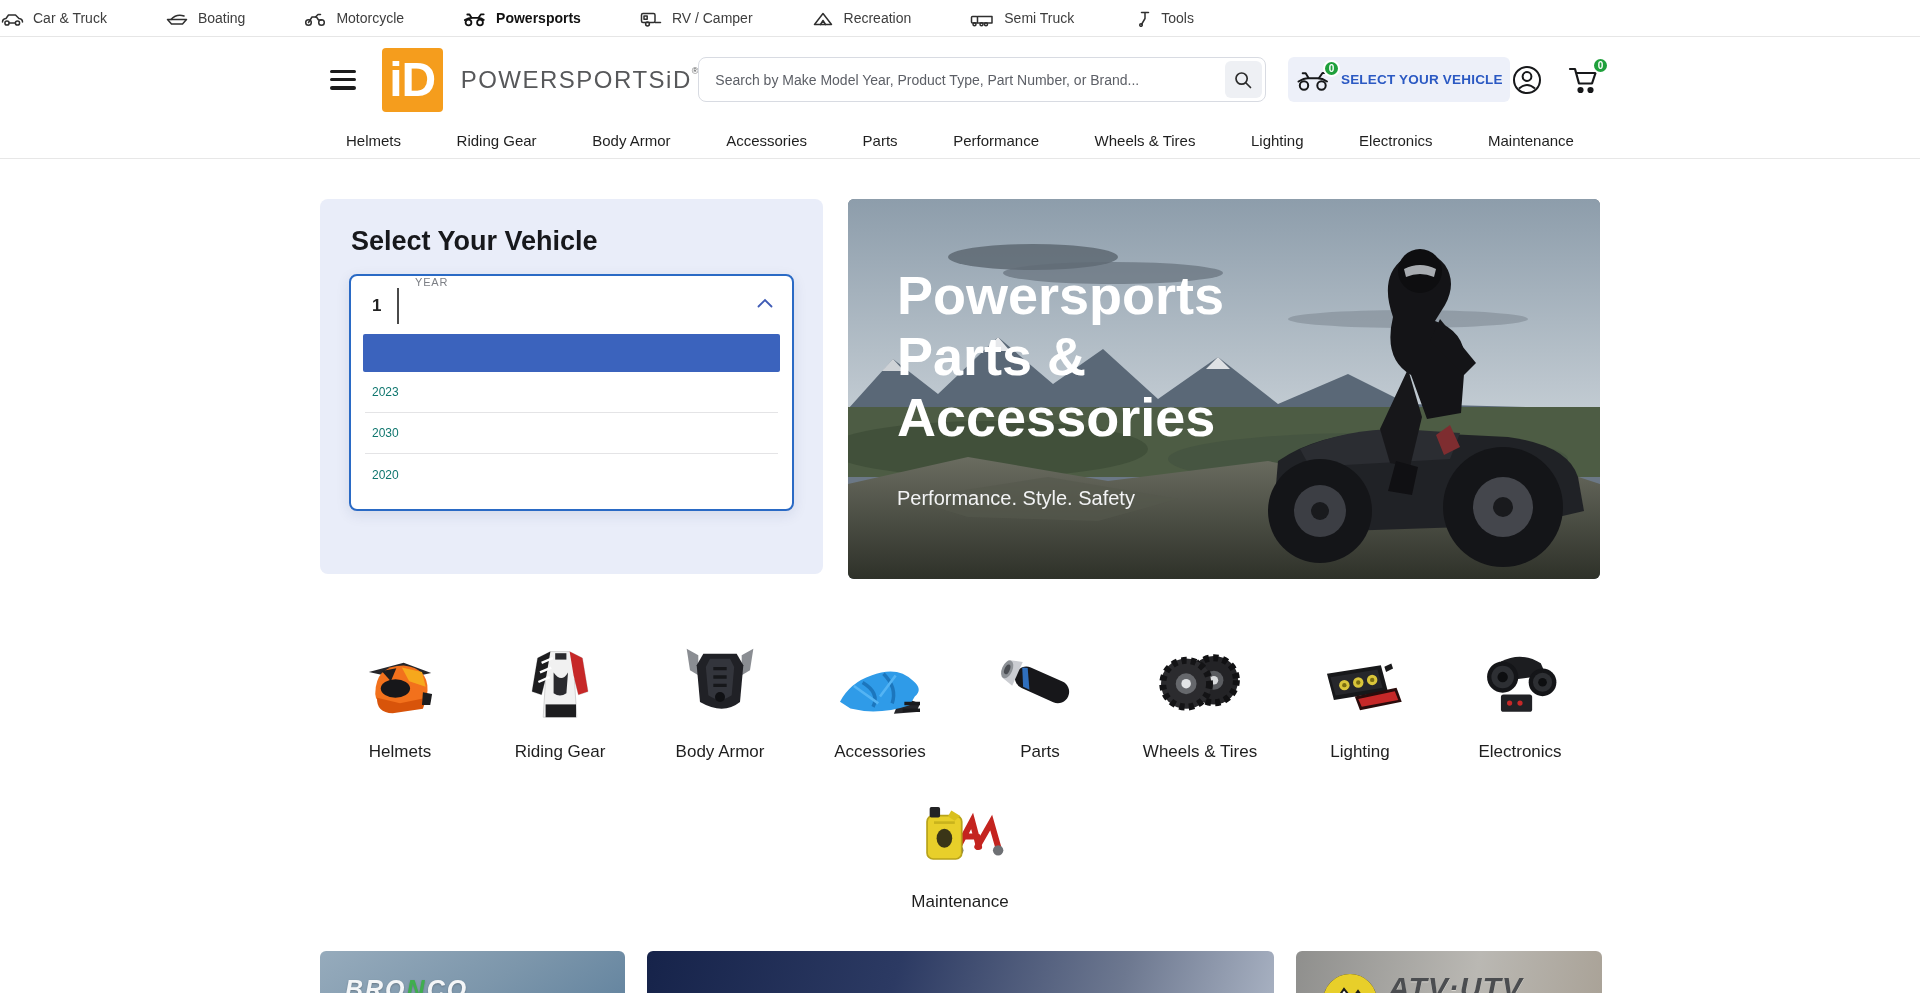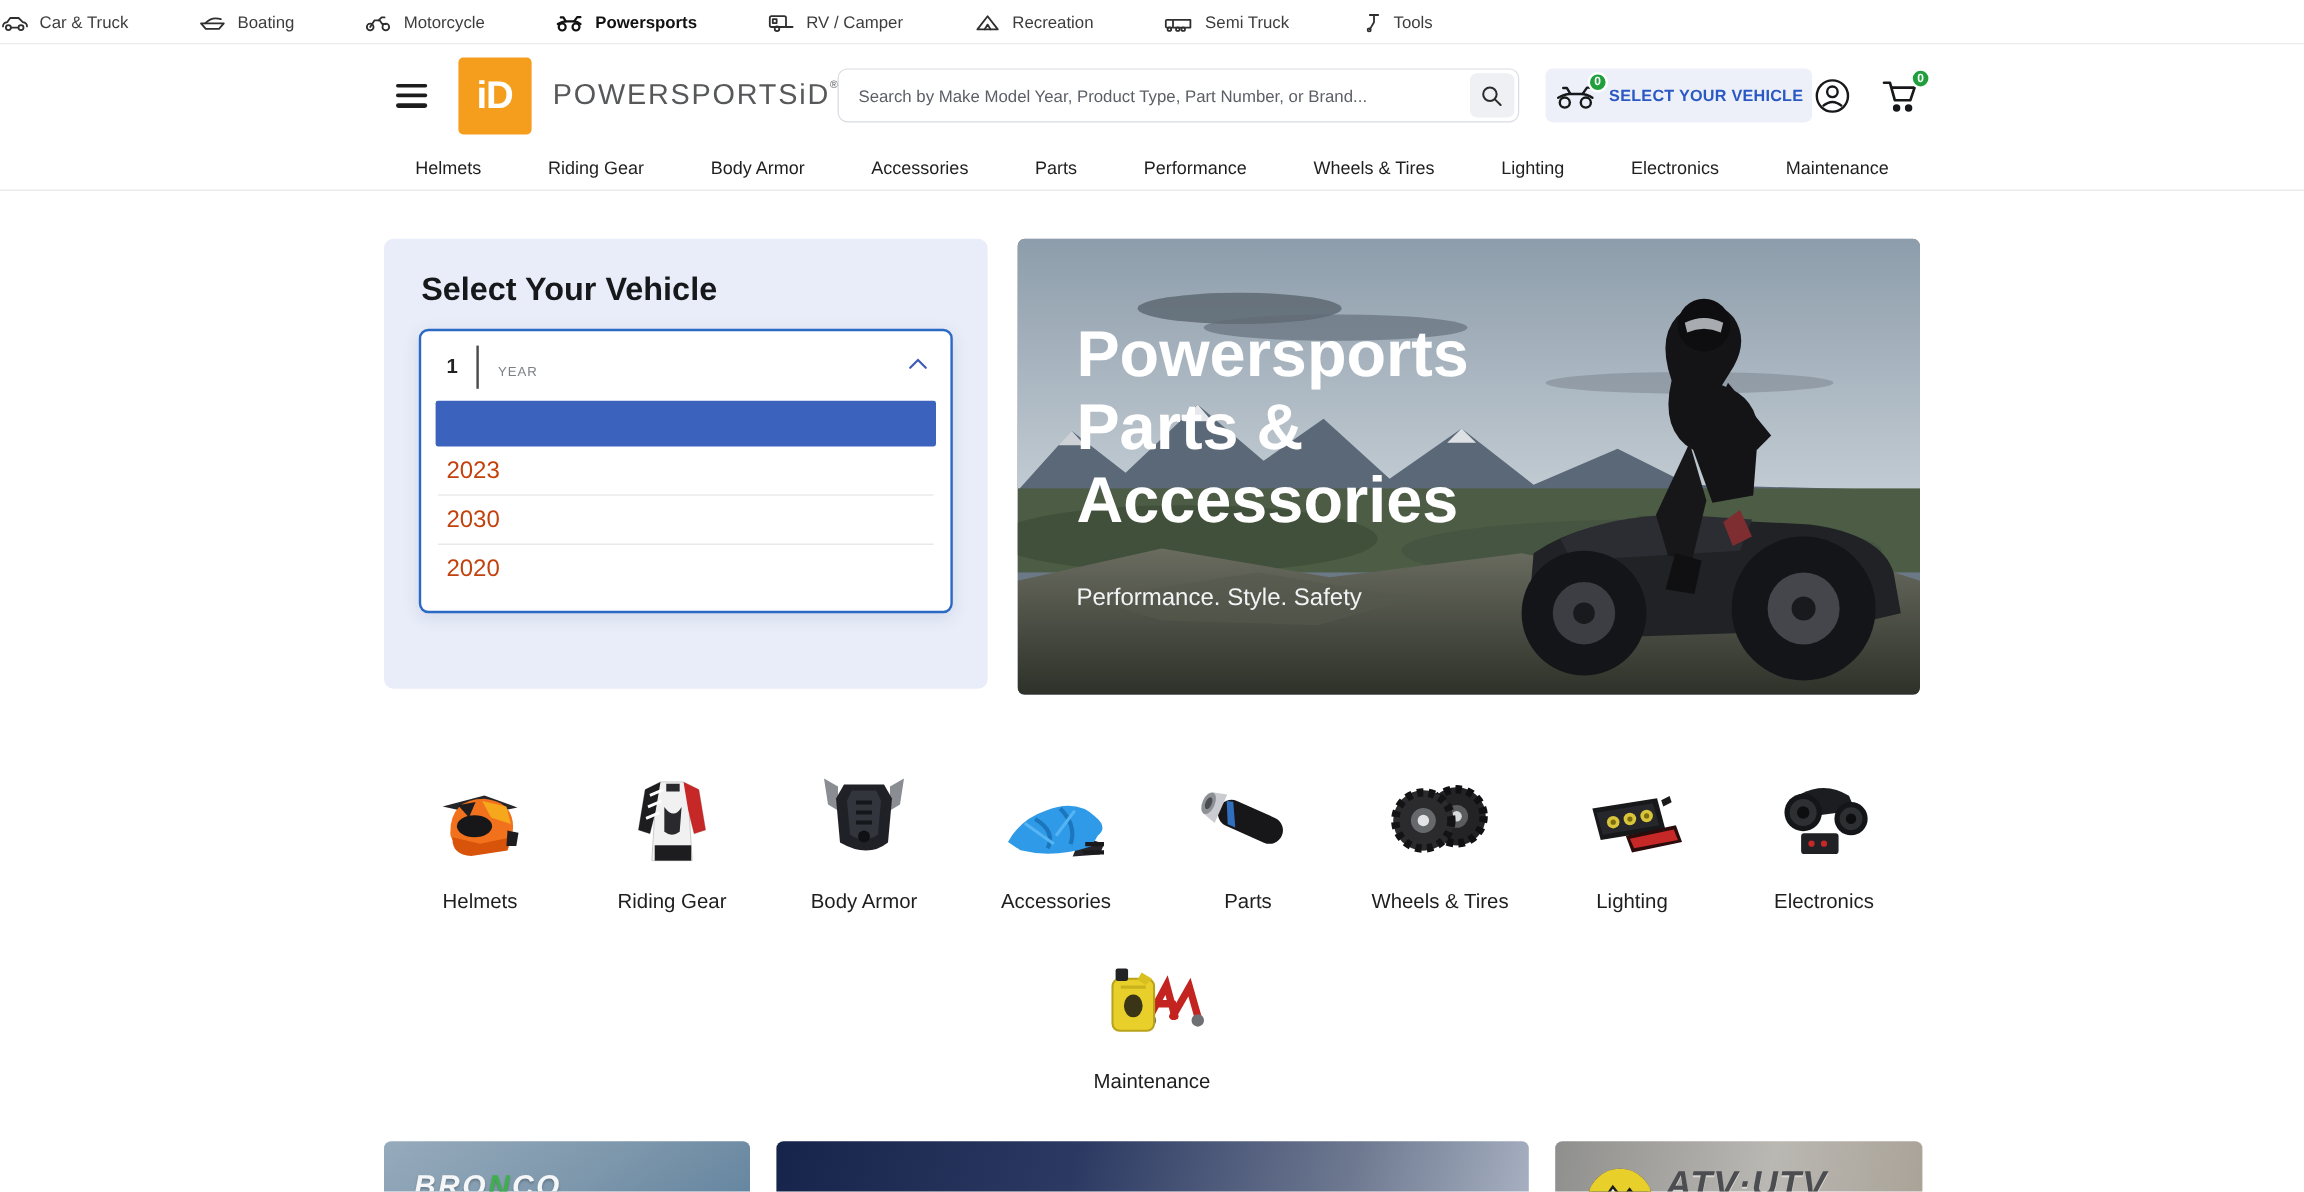--- a/index.html
+++ b/index.html
@@ -21,21 +21,21 @@
 
   
   .header { height:85px; background:#fff; }
   .header-inner { width:1280px; margin:0 auto; height:100%;
     display:flex; align-items:center; padding-left:10px; }
   .hamburger { width:27px; height:20px; display:flex; flex-direction:column;
     justify-content:space-between; cursor:pointer; }
   .hamburger span { height:3.5px; background:#1c1c1c; border-radius:2px; }
   .logo-box { width:64px; height:64px; background:#f59d1d; border-radius:4px;
     margin-left:26px; display:flex; align-items:center; justify-content:center;
-    color:#fff; font-weight:bold; font-size:32px; letter-spacing:-1px; cursor:pointer;}
+    color:#fff; font-weight:bold; font-size:48px; letter-spacing:-1px; cursor:pointer;}
   .brand { margin-left:18px; font-size:24px; font-weight:normal; color:#57585a;
     letter-spacing:1.5px; cursor:pointer; white-space:nowrap; }
   .brand sup { font-size:9px; vertical-align:14px; letter-spacing:0; }
   .search-wrap { position:relative; width:596px; height:45px; }
   .search-input { width:100%; height:100%; border:1px solid #d8dbe2; border-radius:8px;
     padding:0 52px 0 16px; font-size:14px; color:#333; outline:none;
     font-family:"Liberation Sans",sans-serif; }
   .search-input::placeholder { color:#5c5f66; }
   .search-btn { position:absolute; right:4px; top:4px; width:37px; height:37px;
     background:#eef0f4; border:none; border-radius:6px; display:flex;
@@ -65,27 +65,27 @@
   
   .panel { position:relative; width:503px; height:375px; background:#e9edf9;
     border-radius:8px; flex:none; }
   .panel-title { font-size:27px; font-weight:bold; color:#17181c; padding:27px 0 0 31px; }
   .dropdown { position:absolute; left:29px; top:75px; width:445px; background:#fff;
     border:2px solid #2a6ac5; border-radius:8px; z-index:2; padding-bottom:14px;
     box-shadow:0 4px 14px rgba(30,50,100,.10); }
   .dd-field { position:relative; height:58px; cursor:pointer; }
   .dd-step { position:absolute; left:21px; top:20px; font-size:17px; font-weight:bold; color:#222; }
   .dd-divider { position:absolute; left:46px; top:12px; width:1.5px; height:36px; background:#4a4a4a; }
-  .dd-label { position:absolute; left:64px; top:28px; font-size:11px; color:#7c7f85;
+  .dd-label { position:absolute; left:64px; top:0; font-size:11px; color:#7c7f85;
     letter-spacing:.8px; }
   .dd-chevron { position:absolute; right:18px; top:21px; }
   .dd-selected { margin:0 12px; height:38px; background:#3b63bd; border-radius:2px; cursor:pointer; }
   .dd-options { list-style:none; margin:0 14px; padding:0; }
   .dd-option { height:41px; display:flex; align-items:center; padding-left:7px;
-    font-size:20px; color:#c2410c; border-bottom:1px solid #e4e4e6; cursor:pointer; }
+    font-size:12px; color:#0f766e; border-bottom:1px solid #e4e4e6; cursor:pointer; }
   .dd-option:last-child { border-bottom:none; }
 
   
   .hero { position:relative; width:752px; height:380px; border-radius:6px;
     overflow:hidden; flex:none; background:#6b7886; }
   .hero-art { position:absolute; inset:0; }
   .hero-text { position:absolute; left:49px; top:66px; color:#fff; }
   .hero-title { font-size:54px; line-height:61px; font-weight:bold; margin:0; }
   .hero-sub { position:absolute; left:49px; top:288px; font-size:20px; color:#f2f3f4; }
 

